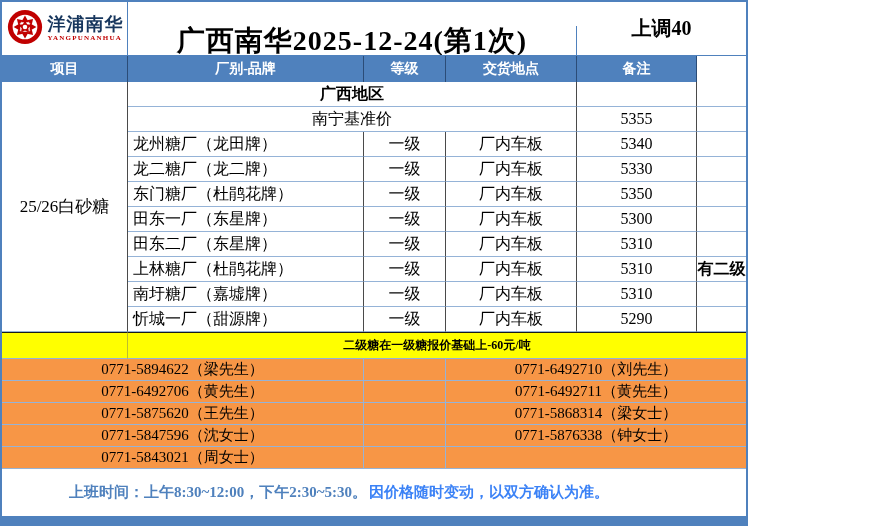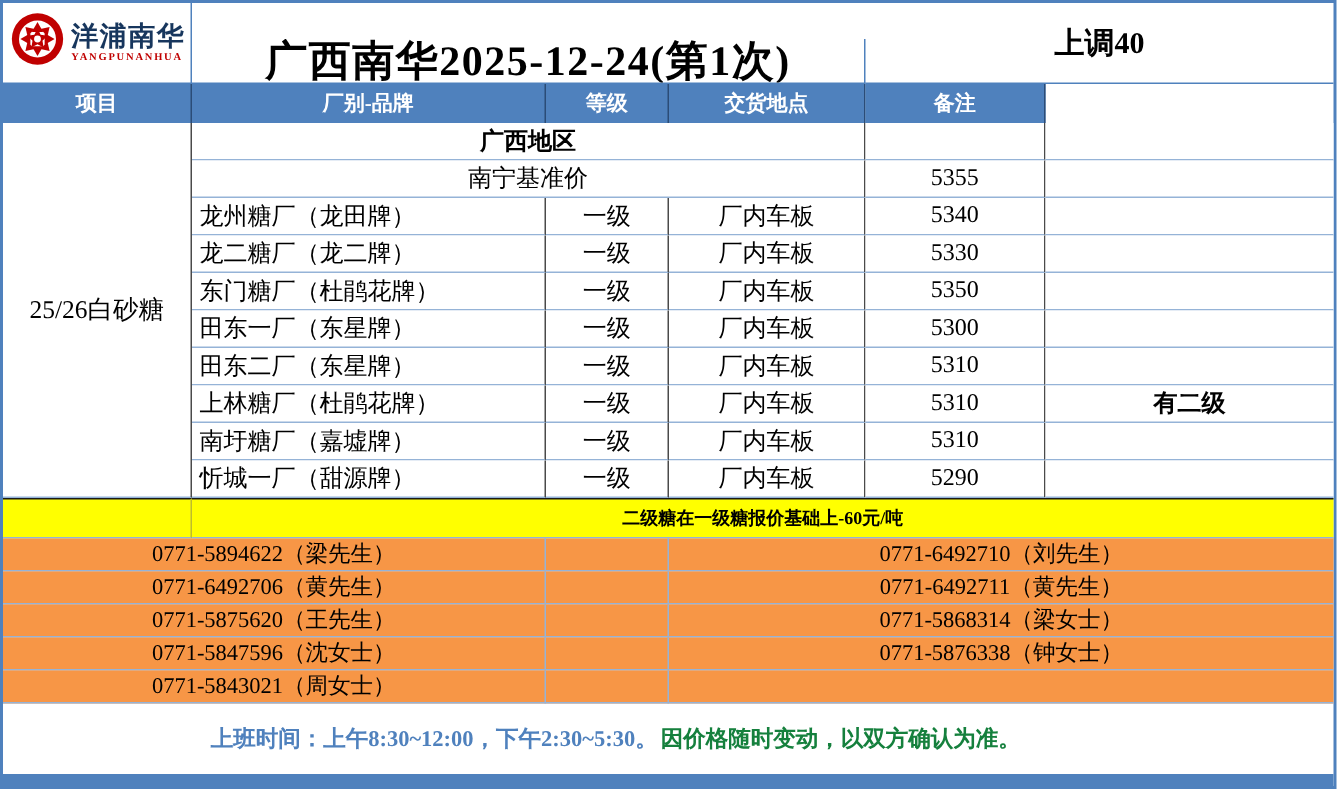--- a/index.html
+++ b/index.html
@@ -1,19 +1,19 @@
 <!DOCTYPE html>
 <html><head>
 <meta charset="utf-8">
 <style>
   * { margin:0; padding:0; box-sizing:border-box; }
   html,body { background:#fff; }
   body { font-family:"Liberation Serif","DejaVu Serif",serif; }
   .sheet {
-    position:relative; width:891px; height:526px;
+    position:relative; width:748px; height:526px;
     border:2px solid #4F81BD;
     display:grid;
     grid-template-columns:126px 236px 82px 131px 120px 1fr;
     grid-template-rows:54px 26px repeat(10,25px) 27px repeat(5,22px) 47px 8px;
     background:#fff; color:#000;
   }
   .cell { display:flex; align-items:center; justify-content:center; overflow:hidden; }
 
   
   .c-logo { grid-column:1; border-right:1px solid #4F81BD; border-bottom:1px solid #4F81BD; gap:4px; }
@@ -47,21 +47,21 @@
   .og { background:#F79646; border-right:1px solid #95B3D7; border-bottom:1px solid #95B3D7;
         font-weight:normal; font-size:15px; }
   .og-left { grid-column:1 / span 2; }
   .og-mid  { grid-column:3; }
   .og-right{ grid-column:4 / span 3; border-right:none; }
 
   
   .c-footer { grid-column:1 / span 6; flex-direction:row; justify-content:center; gap:2px;
               padding-right:70px; font-weight:bold; font-size:15px; }
   .foot-hours { color:#4F81BD; }
-  .foot-disc  { color:#15803d; }
+  .foot-disc  { color:#3b82f6; }
   .c-bar { grid-column:1 / span 6; background:#4F81BD; }
 </style>
 </head>
 <body>
 
 <div class="sheet">
 
   <div class="cell c-logo">
     <span>
       <svg width="38" height="38" viewBox="0 0 40 40">

